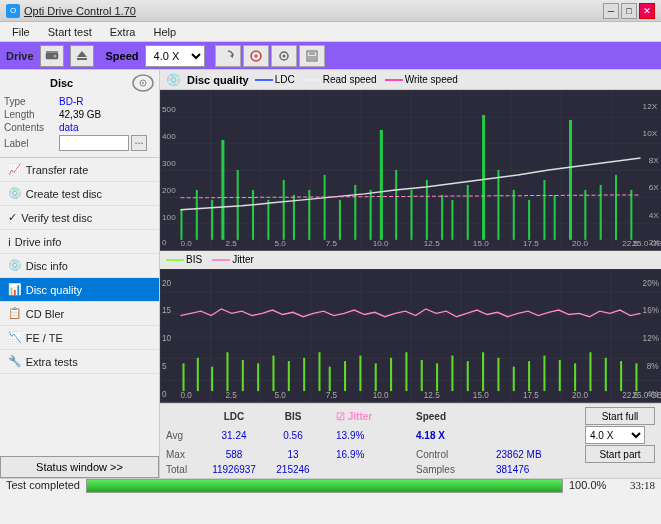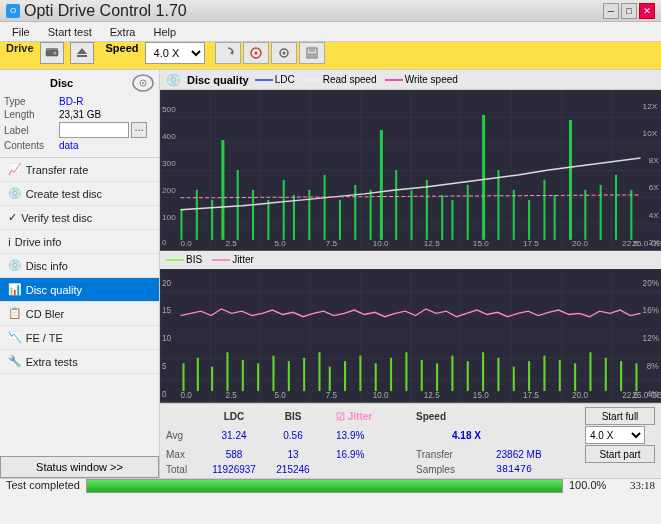--- a/index.html
+++ b/index.html
@@ -10,42 +10,43 @@
       background: linear-gradient(to bottom, #e8e8e8, #d0d0d0);
       height: 22px;
       display: flex;
       align-items: center;
       justify-content: space-between;
       padding: 0 6px;
       border-bottom: 1px solid #bbb;
     }
     .title-bar-left { display: flex; align-items: center; gap: 4px; }
     .title-icon { width: 14px; height: 14px; background: #2196F3; border-radius: 2px; display: flex; align-items: center; justify-content: center; color: white; font-size: 8px; }
-    .title-text { font-size: 16px; color: #222; }
+    .title-text { font-size: 11px; color: #222; text-decoration: underline; }
     .title-controls { display: flex; gap: 2px; }
     .title-btn { width: 16px; height: 16px; border: 1px solid #999; background: #ddd; cursor: pointer; font-size: 9px; display: flex; align-items: center; justify-content: center; }
     .title-btn.close { background: #e05; color: white; border-color: #c00; }
 
     
     .menu-bar {
       background: #f0f0f0;
       height: 20px;
       display: flex;
       align-items: center;
       padding: 0 4px;
       border-bottom: 1px solid #ccc;
       gap: 2px;
     }
     .menu-item { padding: 2px 8px; font-size: 11px; cursor: pointer; color: #222; }
 
     
     .drive-bar {
-      background: #fde047;
+      background: #8b5cf6;
       height: 28px;
       display: flex;
+      align-items: center;
       padding: 0 6px;
       border-bottom: 1px solid #ccc;
       gap: 6px;
     }
     .drive-label { font-size: 11px; font-weight: bold; color: #222; }
     .drive-select {
       height: 22px;
       border: 1px solid #999;
       background: white;
       font-size: 11px;
@@ -285,30 +286,30 @@
           <ellipse cx="12" cy="9" rx="3" ry="3" fill="none" stroke="#888" stroke-width="1"></ellipse>
           <circle cx="12" cy="9" r="1" fill="#888"></circle>
         </svg>
       </div>
       <div class="disc-row">
         <span class="disc-key">Type</span>
         <span class="disc-val">BD-R</span>
       </div>
       <div class="disc-row">
         <span class="disc-key">Length</span>
-        <span class="disc-val-black">23,31 GB</span>
+        <span class="disc-val-black">42,39 GB</span>
+      </div>
+      <div class="disc-row">
+        <span class="disc-key">Contents</span>
+        <span class="disc-val">data</span>
       </div>
       <div class="disc-row">
         <span class="disc-key">Label</span>
         <input class="label-input" type="text" style="">
         <div class="label-btn">⋯</div>
-      </div>
-      <div class="disc-row">
-        <span class="disc-key">Contents</span>
-        <span class="disc-val">data</span>
       </div>
     </div>
 
     <div class="nav-items">
       <div class="nav-item">
         <span>📈</span>
         <span>Transfer rate</span>
       </div>
       <div class="nav-item">
         <span>💿</span>
@@ -551,46 +552,46 @@
           <button class="start-btn">Start full</button>
         </div>
       </div>
 
       <div style="display:grid;grid-template-columns:36px 64px 54px 16px 80px 80px auto 70px;align-items:center;margin-bottom:1px;">
         <span style="color:#555;">Avg</span>
         <span style="text-align:center;color:#00c;">31.24</span>
         <span style="text-align:center;color:#00c;">0.56</span>
         <span></span>
         <span style="color:#00c;">13.9%</span>
-        <span style="color:#00c;font-weight:bold;margin-left:36px;">4.18 X</span>
+        <span style="color:#00c;font-weight:bold;">4.18 X</span>
         <span></span>
         <select class="speed-dropdown">
           <option>4.0 X</option>
         </select>
       </div>
 
       <div style="display:grid;grid-template-columns:36px 64px 54px 16px 80px 80px auto 70px;align-items:center;margin-bottom:1px;">
         <span style="color:#555;">Max</span>
         <span style="text-align:center;color:#00c;">588</span>
         <span style="text-align:center;color:#00c;">13</span>
         <span></span>
         <span style="color:#00c;">16.9%</span>
-        <span style="color:#555;">Transfer</span>
+        <span style="color:#555;">Control</span>
         <span style="color:#00c;">23862 MB</span>
         <button class="start-btn">Start part</button>
       </div>
 
       <div style="display:grid;grid-template-columns:36px 64px 54px 16px 80px 80px auto;align-items:center;">
         <span style="color:#555;">Total</span>
         <span style="text-align:center;color:#00c;">11926937</span>
         <span style="text-align:center;color:#00c;">215246</span>
         <span></span>
         <span></span>
         <span style="color:#555;">Samples</span>
-        <span style="color:#00c;font-family:Liberation Mono, monospace;">381476</span>
+        <span style="color:#00c;">381476</span>
       </div>
     </div>
 
   </div>
 </div>
 
 <div class="progress-area">
   <span class="status-text">Test completed</span>
   <div class="progress-bar-container">
     <div class="progress-bar-fill" style="width:100%;"></div>

